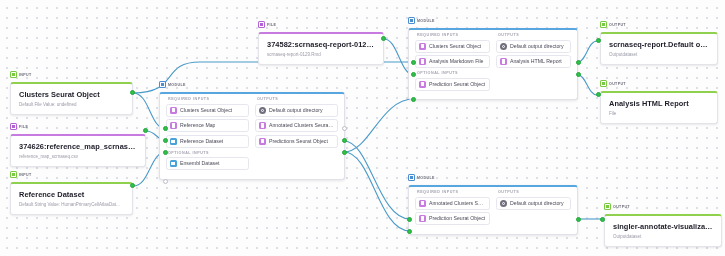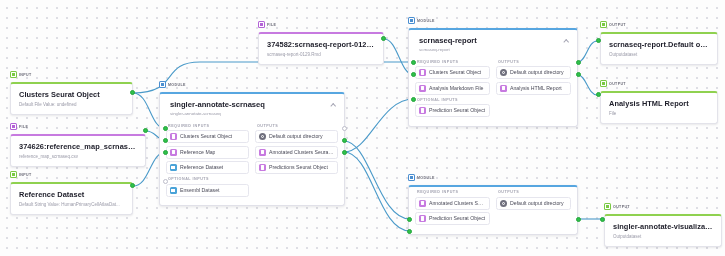--- a/index.html
+++ b/index.html
@@ -199,25 +199,20 @@
     </div>
   </div>
   <div class="dot" style="left:381px;top:36px;"></div>
 
   <div class="node" style="left:159px;top:74px;width:186px;">
     <div class="badge module">
       <span class="bi"></span>
       <span>MODULE</span>
     </div>
     <div class="mod">
-      <div class="mod-head">
-        <div class="mod-title">singler-annotate-scrnaseq</div>
-        <div class="mod-sub">singler-annotate-scrnaseq</div>
-        <div class="chev"></div>
-      </div>
       <div class="mod-body">
         <div class="col">
           <div class="sec-label">REQUIRED INPUTS</div>
           <div class="port-row">
             <span class="pico doc"></span>
             <span class="pname">Clusters Seurat Object</span>
           </div>
           <div class="port-row">
             <span class="pico doc"></span>
             <span class="pname">Reference Map</span>
@@ -257,25 +252,20 @@
   <div class="dot hollow" style="left:342px;top:126px;"></div>
   <div class="dot" style="left:342px;top:138px;"></div>
   <div class="dot" style="left:342px;top:150px;"></div>
 
   <div class="node" style="left:408px;top:10px;width:170px;">
     <div class="badge module">
       <span class="bi"></span>
       <span>MODULE</span>
     </div>
     <div class="mod">
-      <div class="mod-head">
-        <div class="mod-title">scrnaseq-report</div>
-        <div class="mod-sub">scrnaseq-report</div>
-        <div class="chev"></div>
-      </div>
       <div class="mod-body">
         <div class="col">
           <div class="sec-label">REQUIRED INPUTS</div>
           <div class="port-row">
             <span class="pico doc"></span>
             <span class="pname">Clusters Seurat Object</span>
           </div>
           <div class="port-row">
             <span class="pico doc"></span>
             <span class="pname">Analysis Markdown File</span>

